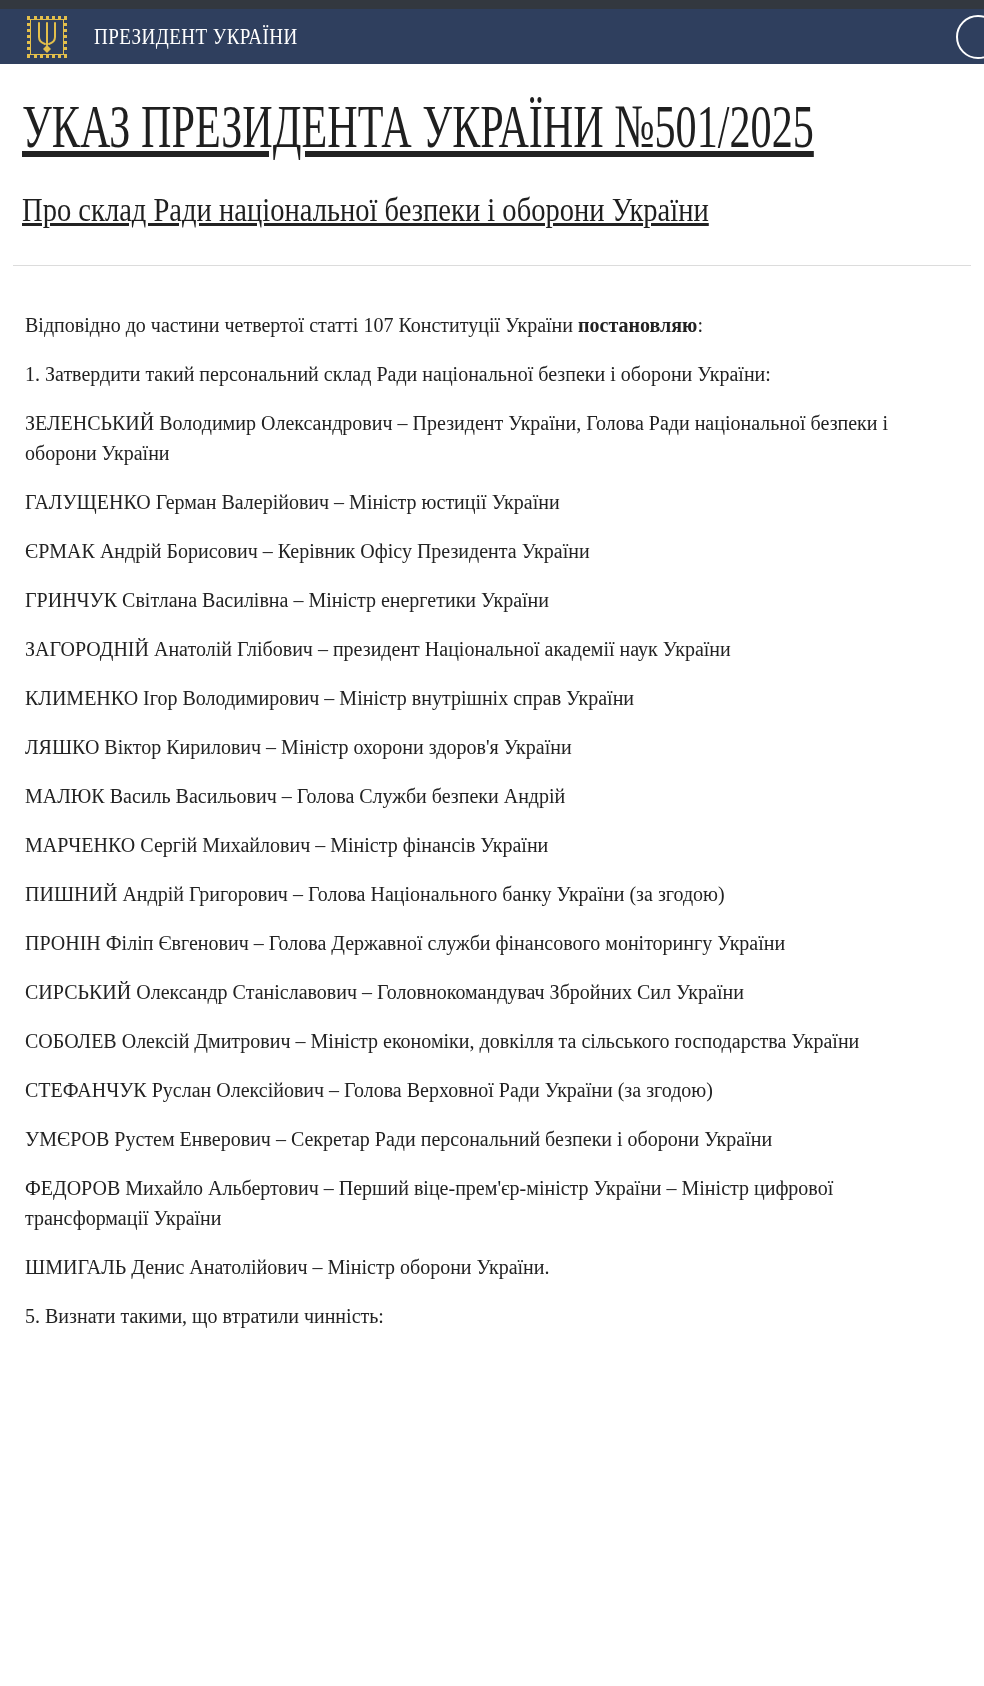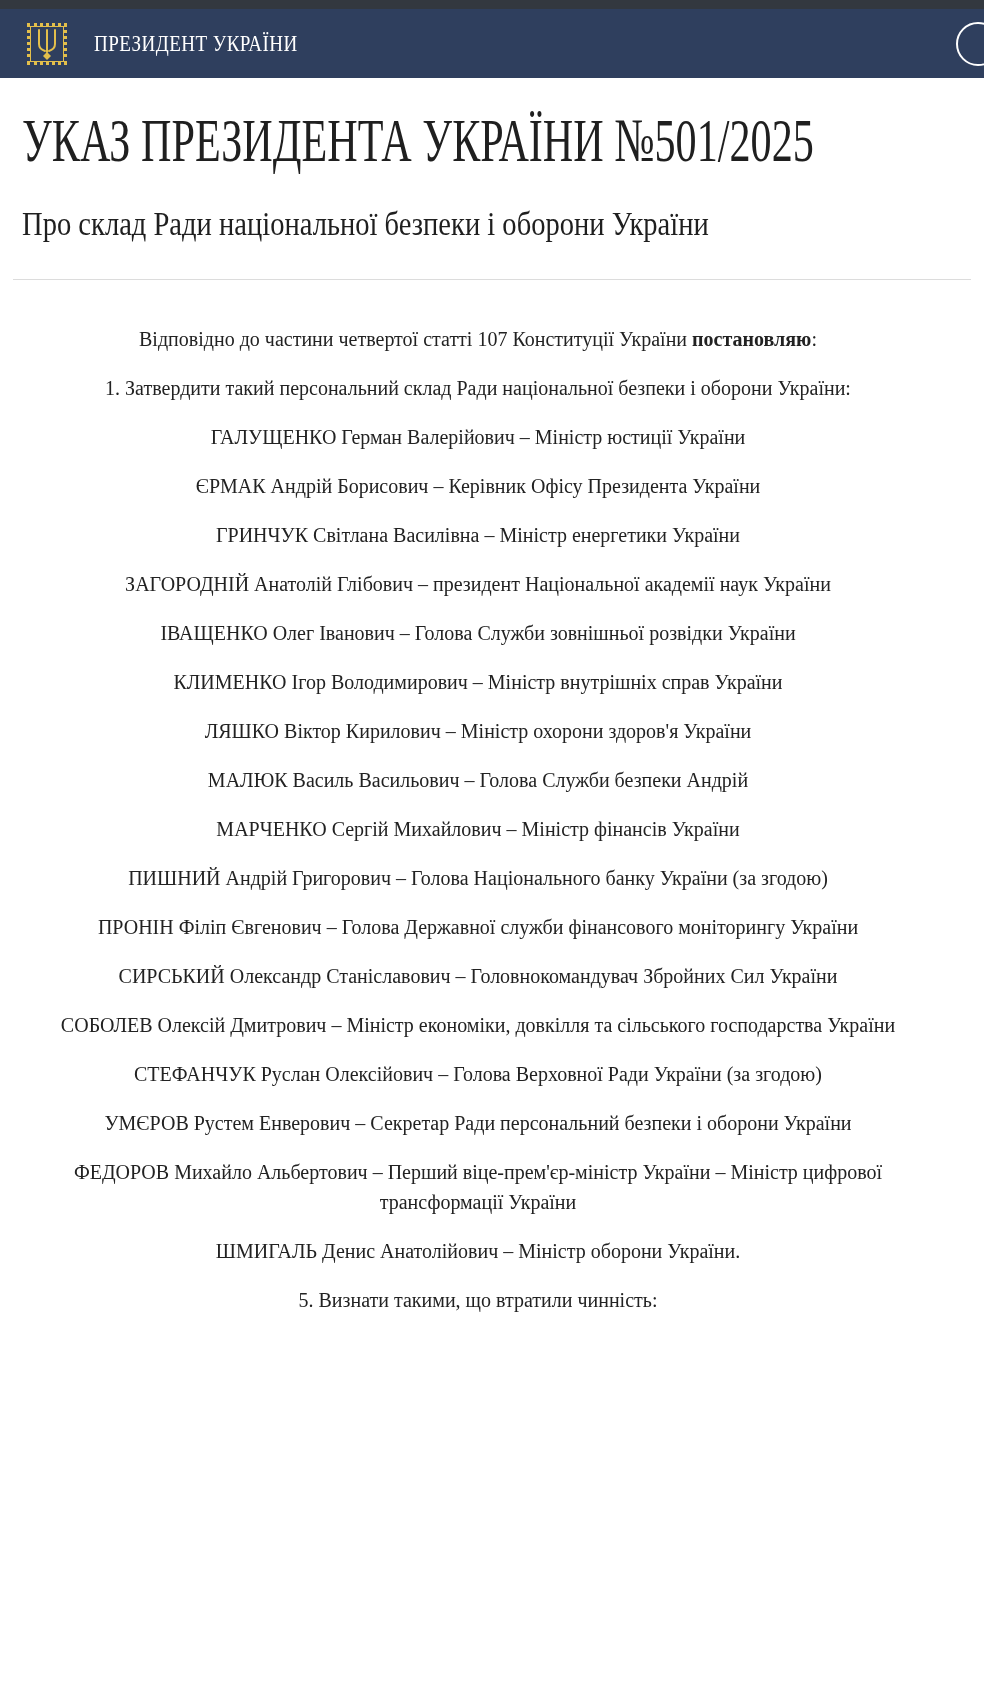--- a/index.html
+++ b/index.html
@@ -11,21 +11,21 @@
   }
   *{box-sizing:border-box;}
   html,body{margin:0;padding:0;}
   body{
     width:984px;height:1686px;overflow:hidden;background:#ffffff;
     font-family:"Liberation Serif","DejaVu Serif",serif;color:var(--text);
   }
   
   .topstrip{height:9px;background:var(--strip);}
   .header{
-    position:relative;height:69px;background:var(--navy);
+    position:relative;height:55px;background:var(--navy);
     display:flex;align-items:center;padding-left:27px;overflow:hidden;
   }
   .emblem{
     width:40px;height:42px;flex:0 0 auto;
     border:3px dotted var(--gold);
     box-shadow:inset 0 0 0 1px var(--gold);
     display:flex;align-items:center;justify-content:center;
     background:var(--navy);
   }
   .emblem svg{display:block;}
@@ -33,37 +33,37 @@
     margin-left:27px;color:#ffffff;font-size:23px;letter-spacing:.5px;
     white-space:nowrap;transform:scaleX(.83);transform-origin:0 50%;
     font-weight:400;
   }
   .search-btn{
     position:absolute;right:-16px;top:50%;transform:translateY(-50%);
     width:44px;height:44px;border-radius:50%;
     border:2px solid #ffffff;background:transparent;cursor:pointer;
   }
   
-  .content{padding:0 22px;}
+  .content{padding:0 22px;text-decoration:underline;}
   h1.doc-title{
     margin:28px 0 0 0;font-weight:400;font-size:62px;line-height:1.1;
     white-space:nowrap;transform:scaleX(.68);transform-origin:0 50%;
     color:#1f1f1f;
   }
   h2.doc-subtitle{
     margin:30px 0 0 0;font-weight:400;font-size:34px;line-height:1.2;
     white-space:nowrap;transform:scaleX(.84);transform-origin:0 50%;
     color:#1f1f1f;
   }
   hr.doc-rule{
     border:none;border-top:1px solid var(--rule);
     margin:34px 13px 0 13px;
   }
   .doc-body{padding:44px 22px 0 22px;font-size:20px;line-height:30px;}
-  .doc-body p{margin:0 0 19px 16px;max-width:880px;text-align:center;}
+  .doc-body p{margin:0 0 19px 3px;max-width:880px;}
   .doc-body .bold{font-weight:700;}
 </style>
 </head>
 <body>
 
 <div class="topstrip"></div>
 
 <header class="header">
   <div class="emblem">
     <span>
@@ -85,25 +85,25 @@
 </main>
 
 <hr class="doc-rule">
 
 <section class="doc-body">
   <p><span>Відповідно до частини четвертої статті 107 Конституції України </span><span class="bold">постановляю</span><span>:</span></p>
 
   <p>1. Затвердити такий персональний склад Ради національної безпеки і оборони України:</p>
 
   <div>
+      <p>ЗЕЛЕНСЬКИЙ Володимир Олександрович – Президент України, Голова Ради національної безпеки і оборони України</p>
       <p>ГАЛУЩЕНКО Герман Валерійович – Міністр юстиції України</p>
       <p>ЄРМАК Андрій Борисович – Керівник Офісу Президента України</p>
       <p>ГРИНЧУК Світлана Василівна – Міністр енергетики України</p>
       <p>ЗАГОРОДНІЙ Анатолій Глібович – президент Національної академії наук України</p>
-      <p>ІВАЩЕНКО Олег Іванович – Голова Служби зовнішньої розвідки України</p>
       <p>КЛИМЕНКО Ігор Володимирович – Міністр внутрішніх справ України</p>
       <p>ЛЯШКО Віктор Кирилович – Міністр охорони здоров'я України</p>
       <p>МАЛЮК Василь Васильович – Голова Служби безпеки Андрій</p>
       <p>МАРЧЕНКО Сергій Михайлович – Міністр фінансів України</p>
       <p>ПИШНИЙ Андрій Григорович – Голова Національного банку України (за згодою)</p>
       <p>ПРОНІН Філіп Євгенович –  Голова Державної служби фінансового моніторингу України</p>
       <p>СИРСЬКИЙ Олександр Станіславович – Головнокомандувач Збройних Сил України</p>
       <p>СОБОЛЕВ Олексій Дмитрович – Міністр економіки, довкілля та сільського господарства України</p>
       <p>СТЕФАНЧУК Руслан Олексійович – Голова Верховної Ради України (за згодою)</p>
       <p>УМЄРОВ Рустем Енверович – Секретар Ради персональний безпеки і оборони України</p>

